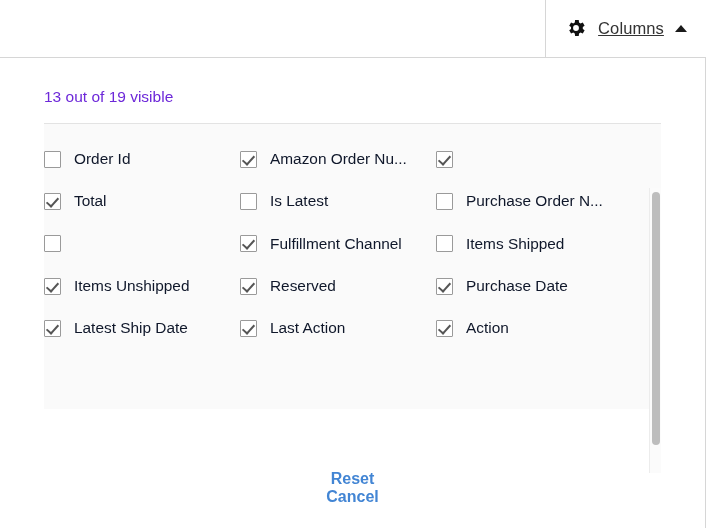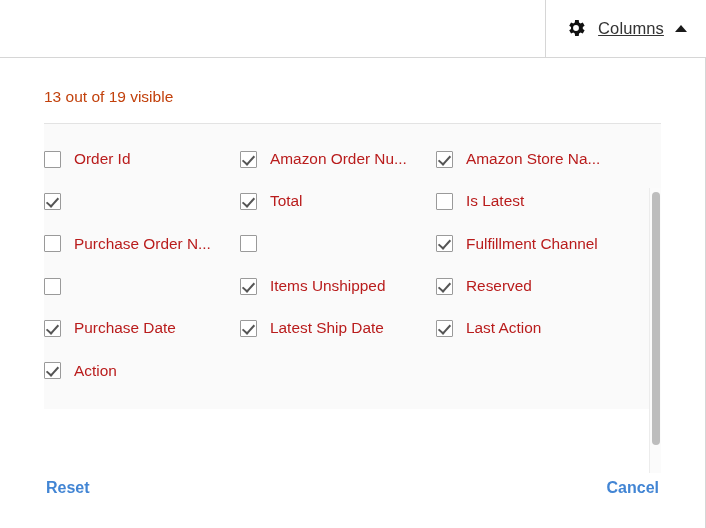--- a/index.html
+++ b/index.html
@@ -127,21 +127,21 @@
     width: 707px;
     height: 472px;
     background: #ffffff;
     border: 1px solid #d6d6d6;
     box-sizing: border-box;
     z-index: 2;
   }
   .panel-count {
     margin: 30px 0 0 44px;
     font-size: 15.5px;
-    color: #c2410c;
+    color: #6d28d9;
   }
   .panel-divider {
     margin: 17px 44px 0 44px;
     border-top: 1px solid #e3e3e3;
   }
 
   .list-wrap {
     position: relative;
     margin: 0 44px;
     height: 285px;
@@ -176,21 +176,21 @@
     left: 4px;
     top: 1px;
     width: 5px;
     height: 10px;
     border: solid #555555;
     border-width: 0 2px 2px 0;
     transform: rotate(42deg);
   }
   .col-label {
     font-size: 15.4px;
-    color: #b91c1c;
+    color: #0f172a;
     white-space: nowrap;
   }
 
   
   .scrollbar-track {
     position: absolute;
     right: 44px;
     top: 130px;
     width: 12px;
     height: 285px;
@@ -211,20 +211,21 @@
   .panel-footer {
     position: absolute;
     left: 0; right: 0;
     bottom: 0;
     height: 58px;
     display: flex;
     align-items: center;
     justify-content: space-between;
     padding: 0 46px 22px 46px;
     box-sizing: border-box;
+    flex-direction: column;
   }
   .link-btn {
     background: none;
     border: none;
     padding: 0;
     font-family: inherit;
     font-size: 16px;
     font-weight: bold;
     color: #4285d4;
     cursor: pointer;
@@ -293,24 +294,20 @@
         <div class="col-item">
           <span class="cb"></span>
           <span class="col-label">Order Id</span>
         </div>
         <div class="col-item">
           <span class="cb checked"></span>
           <span class="col-label">Amazon Order Nu...</span>
         </div>
         <div class="col-item">
           <span class="cb checked"></span>
-          <span class="col-label">Amazon Store Na...</span>
-        </div>
-        <div class="col-item">
-          <span class="cb checked"></span>
         </div>
         <div class="col-item">
           <span class="cb checked"></span>
           <span class="col-label">Total</span>
         </div>
         <div class="col-item">
           <span class="cb"></span>
           <span class="col-label">Is Latest</span>
         </div>
         <div class="col-item">
@@ -319,20 +316,21 @@
         </div>
         <div class="col-item">
           <span class="cb"></span>
         </div>
         <div class="col-item">
           <span class="cb checked"></span>
           <span class="col-label">Fulfillment Channel</span>
         </div>
         <div class="col-item">
           <span class="cb"></span>
+          <span class="col-label">Items Shipped</span>
         </div>
         <div class="col-item">
           <span class="cb checked"></span>
           <span class="col-label">Items Unshipped</span>
         </div>
         <div class="col-item">
           <span class="cb checked"></span>
           <span class="col-label">Reserved</span>
         </div>
         <div class="col-item">

